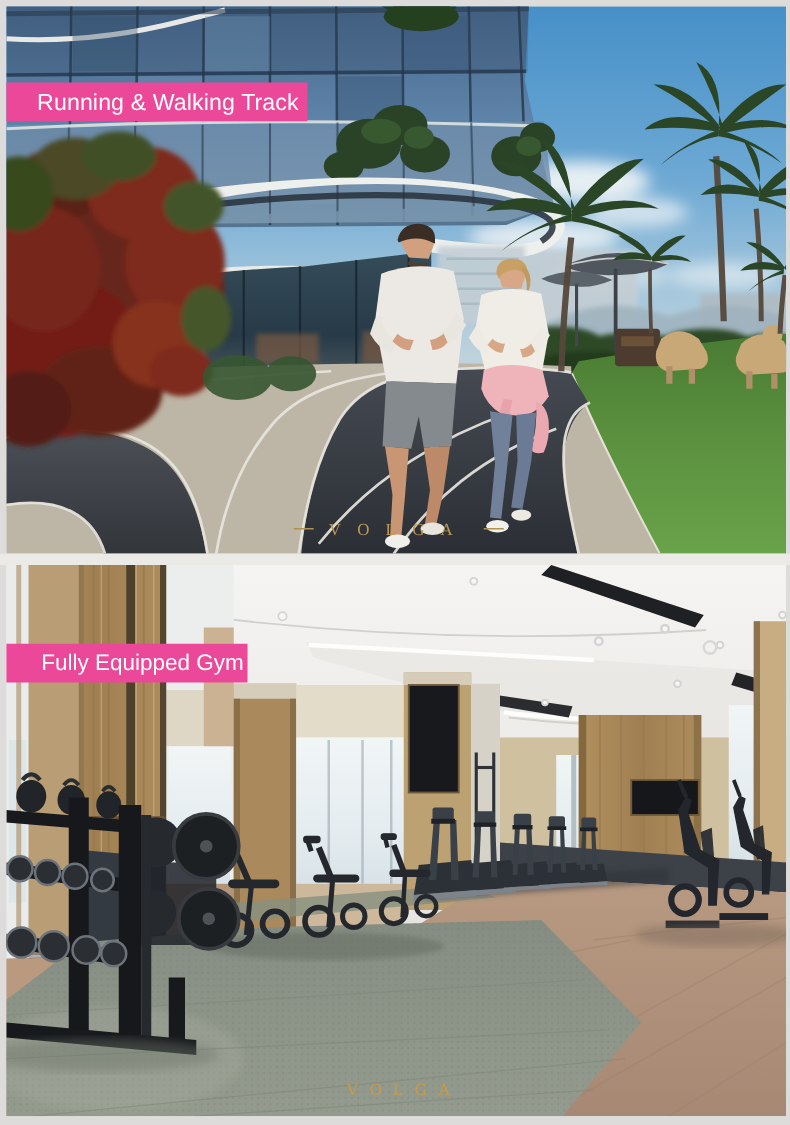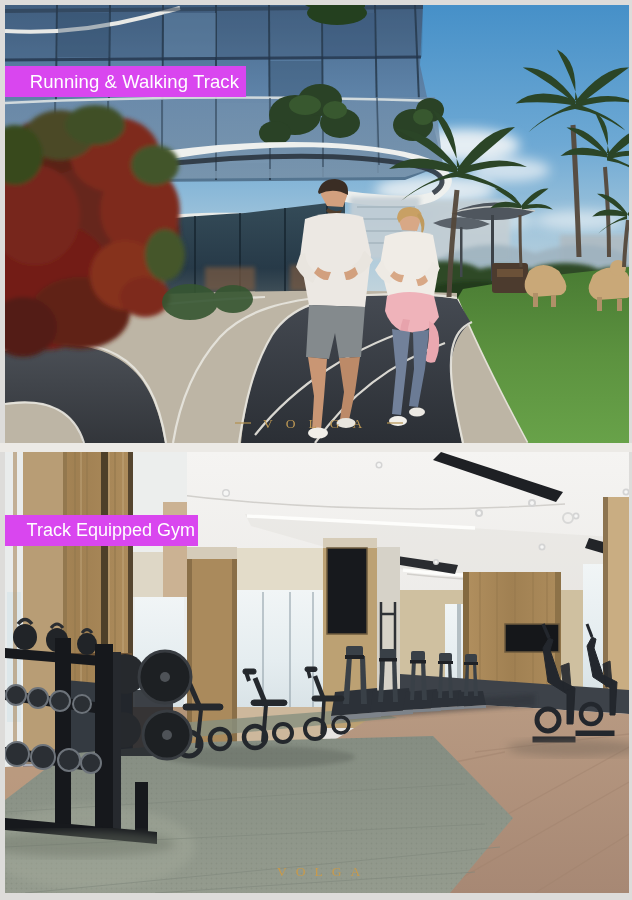--- a/index.html
+++ b/index.html
@@ -1,21 +1,21 @@
 <!DOCTYPE html>
 <html><head>
 <meta charset="utf-8">
 <style>
 html,body{margin:0;padding:0;width:632px;height:900px;background:#dddcda;overflow:hidden}
 #page{position:relative;width:632px;height:900px;font-family:"Liberation Sans",sans-serif}
 .panel{position:absolute;left:5px;width:624px;overflow:hidden}
 #top{top:5px;height:438px}
 #bot{top:452px;height:441px}
 #gap{position:absolute;left:0;top:443px;width:632px;height:9px;background:#eceae6}
-.label{position:absolute;left:0;background:#d946ef;color:#fff;display:flex;align-items:center;justify-content:flex-end}
+.label{position:absolute;left:0;background:#ec4899;color:#fff;display:flex;align-items:center;justify-content:flex-end}
 #lab1{top:61px;width:241px;height:31px;font-size:18.5px;letter-spacing:.1px;padding-right:0;box-sizing:border-box;padding-right:7px}
 #lab2{top:63px;width:193px;height:31px;font-size:18px;box-sizing:border-box;padding-right:3px}
 svg{display:block}
 </style>
 </head>
 <body>
 <div id="page">
 <div class="panel" id="top">
 <svg width="624" height="438" viewBox="0 0 624 438">
 <defs>
@@ -620,15 +620,15 @@
 </g>
 <polygon points="0,366 152,380 152,392 0,378" fill="#17191d"></polygon>
 <rect x="130" y="330" width="13" height="56" fill="#17191d"></rect>
 </g>
 
 <ellipse cx="75" cy="392" rx="95" ry="13" fill="#6e7669" opacity="0.45" filter="url(#bb4)"></ellipse>
 <ellipse cx="568" cy="296" rx="66" ry="9" fill="#7a6a5c" opacity="0.5" filter="url(#bb4)"></ellipse>
 
 <text x="272" y="424" fill="#c89a4b" font-family="Liberation Serif,serif" font-size="13.5" letter-spacing="9">VOLGA</text>
 </svg>
-<div class="label" id="lab2">Track Equipped Gym</div>
+<div class="label" id="lab2">Fully Equipped Gym</div>
 </div>
 </div>
 
 </body></html>

